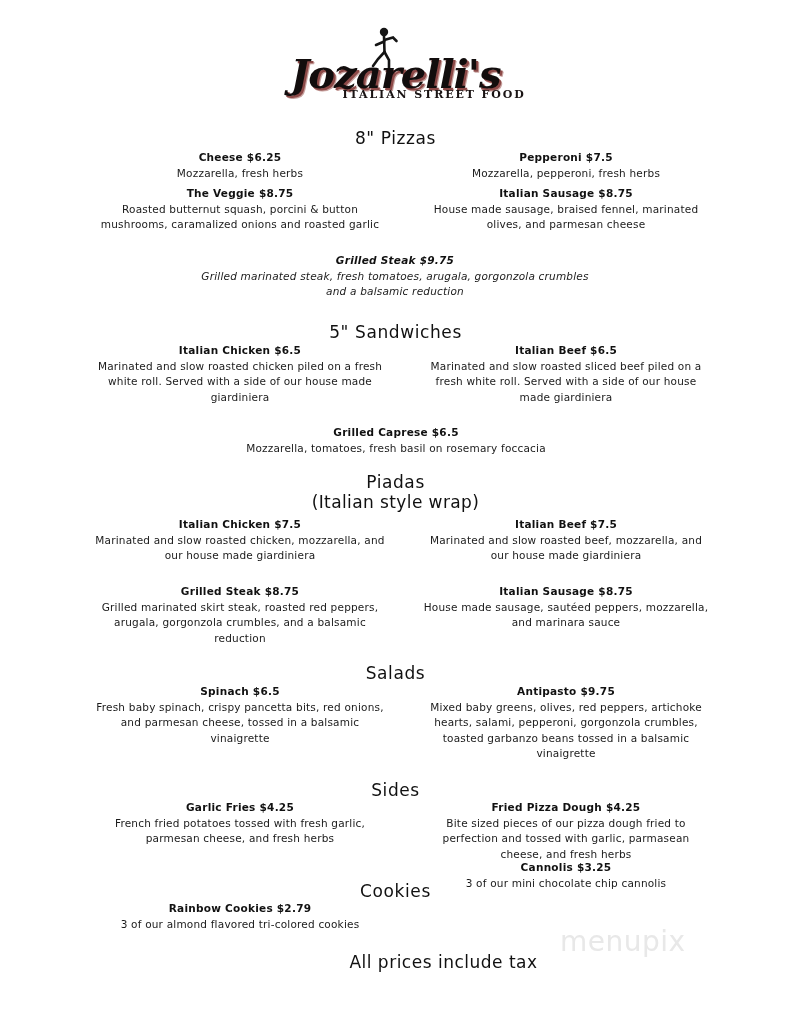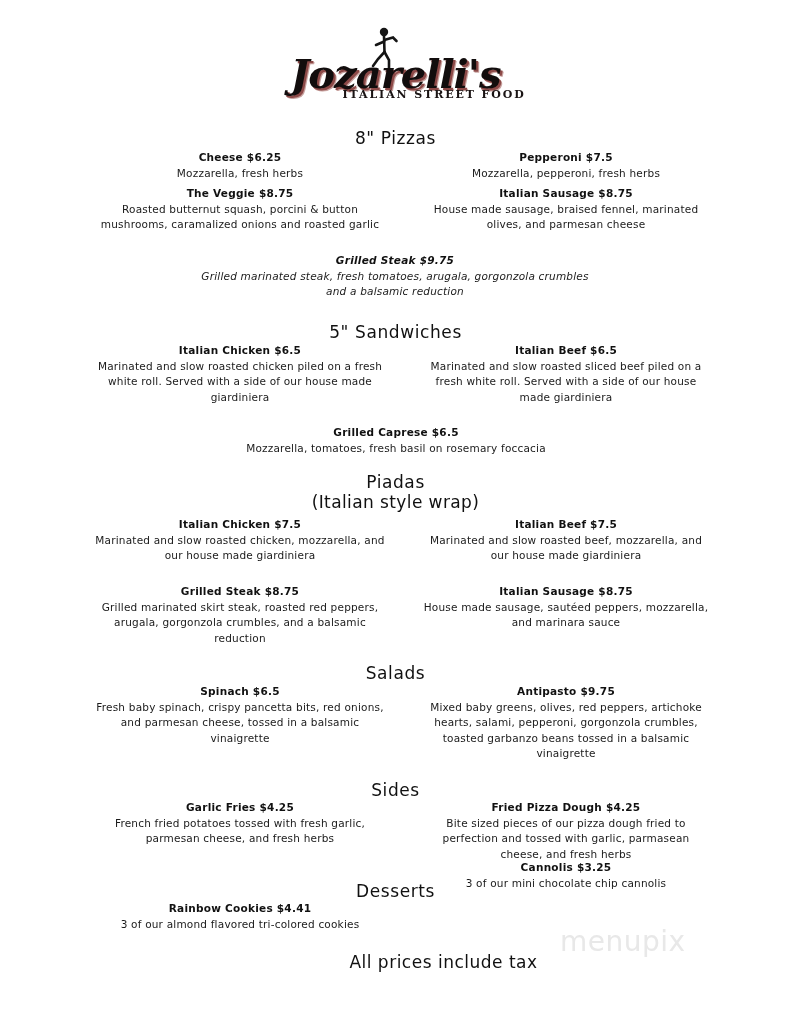--- a/index.html
+++ b/index.html
@@ -193,21 +193,21 @@
 
   <div class="section-head" style="top:663px;">
     <span>Salads</span>
   </div>
 
   <div class="section-head" style="top:780px;">
     <span>Sides</span>
   </div>
 
   <div class="section-head" style="top:881px;">
-    <span>Desserts</span>
+    <span>Cookies</span>
   </div>
 
   <div class="item col-left" style="top:150px;">
     <span class="name">Cheese $6.25</span>
     <span class="desc">Mozzarella, fresh herbs</span>
   </div>
   <div class="item col-right" style="top:150px;">
     <span class="name">Pepperoni $7.5</span>
     <span class="desc">Mozzarella, pepperoni, fresh herbs</span>
   </div>
@@ -266,21 +266,21 @@
   <div class="item col-left" style="top:800px;">
     <span class="name">Garlic Fries $4.25</span>
     <span class="desc">French fried potatoes tossed with fresh garlic, parmesan cheese, and fresh herbs</span>
   </div>
   <div class="item col-right" style="top:800px;">
     <span class="name">Fried Pizza Dough $4.25</span>
     <span class="desc">Bite sized pieces of our pizza dough fried to perfection and tossed with garlic, parmasean cheese, and fresh herbs</span>
   </div>
 
   <div class="item col-left" style="top:901px;">
-    <span class="name">Rainbow Cookies $4.41</span>
+    <span class="name">Rainbow Cookies $2.79</span>
     <span class="desc">3 of our almond flavored tri-colored cookies</span>
   </div>
   <div class="item col-right" style="top:860px;">
     <span class="name">Cannolis $3.25</span>
     <span class="desc">3 of our mini chocolate chip cannolis</span>
   </div>
 
   <div class="watermark">menupix</div>
 
   <div class="footer-note" style="top:952px;">All prices include tax</div>

